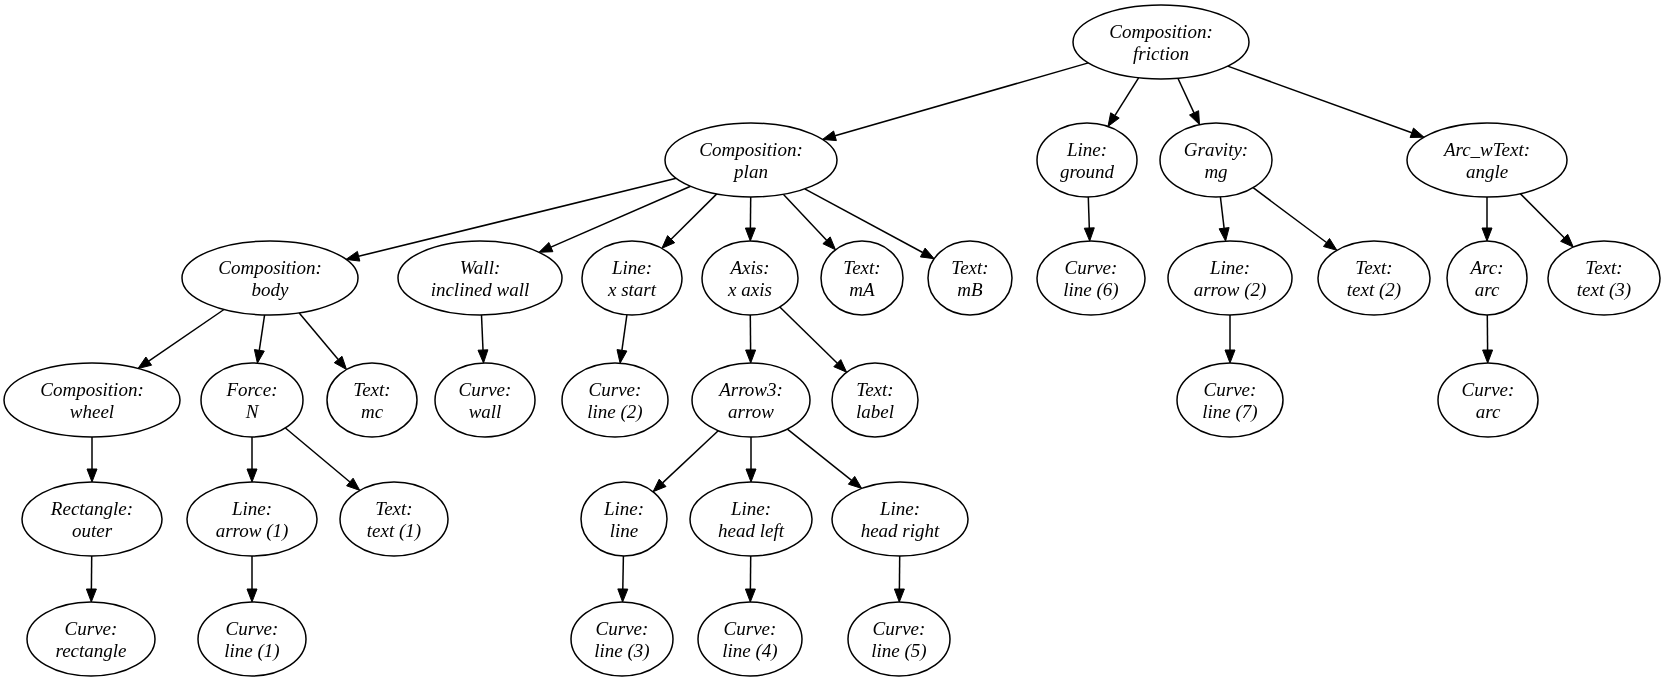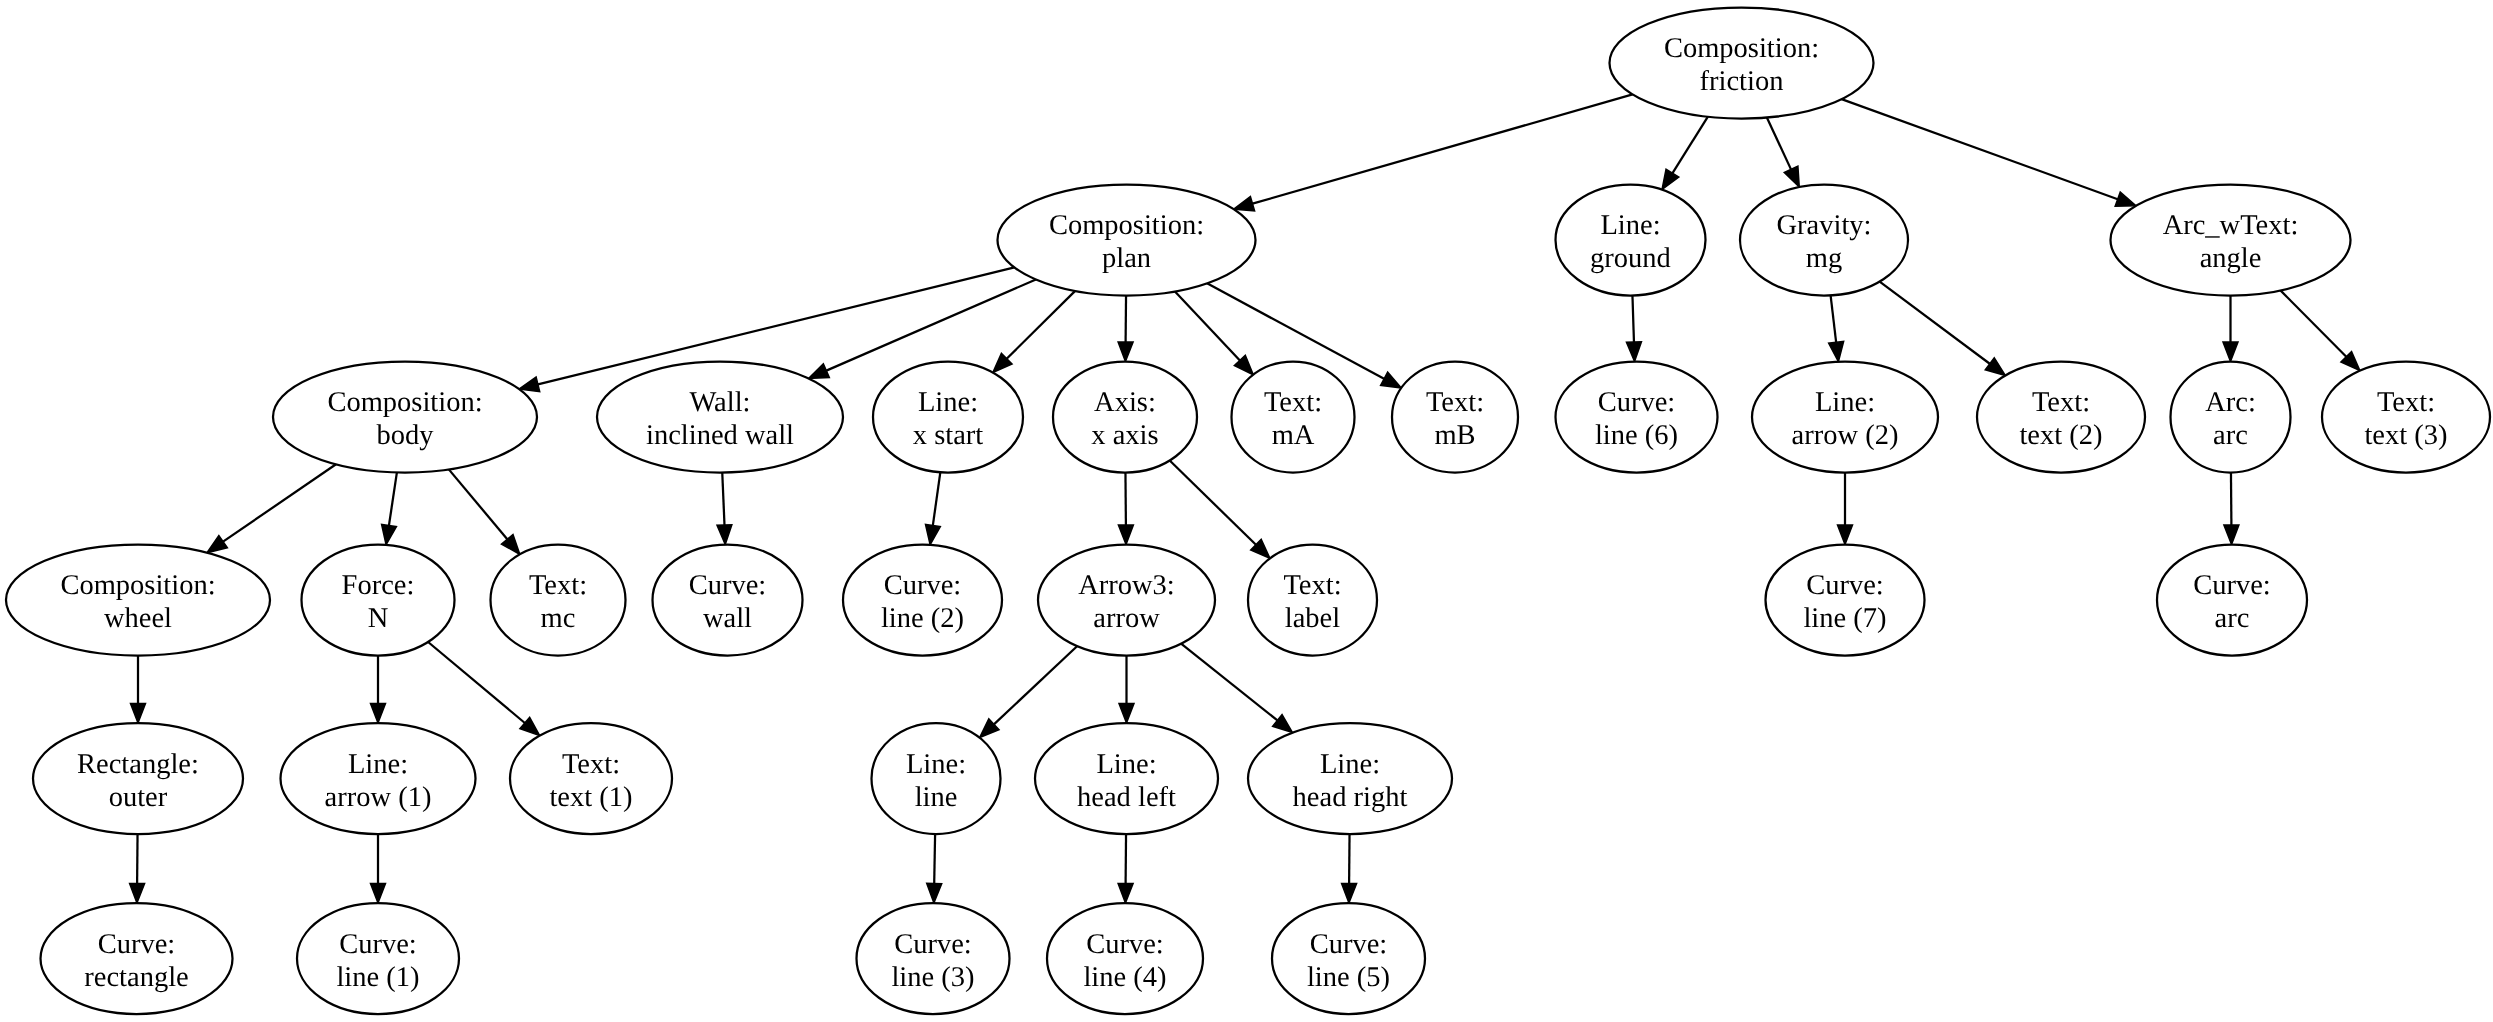--- a/index.html
+++ b/index.html
@@ -9,20 +9,21 @@
     width: 1662px;
     height: 681px;
     overflow: hidden;
     font-family: "Liberation Serif", "DejaVu Serif", serif;
   }
   #diagram-wrap {
     position: relative;
     width: 1662px;
     height: 681px;
     background: #ffffff;
+    font-style: italic;
   }
   svg { display: block; }
   .node ellipse {
     fill: #ffffff;
     stroke: #000000;
     stroke-width: 1.5;
   }
   .node text {
     font-family: "Liberation Serif", "DejaVu Serif", serif;
     font-size: 19px;

